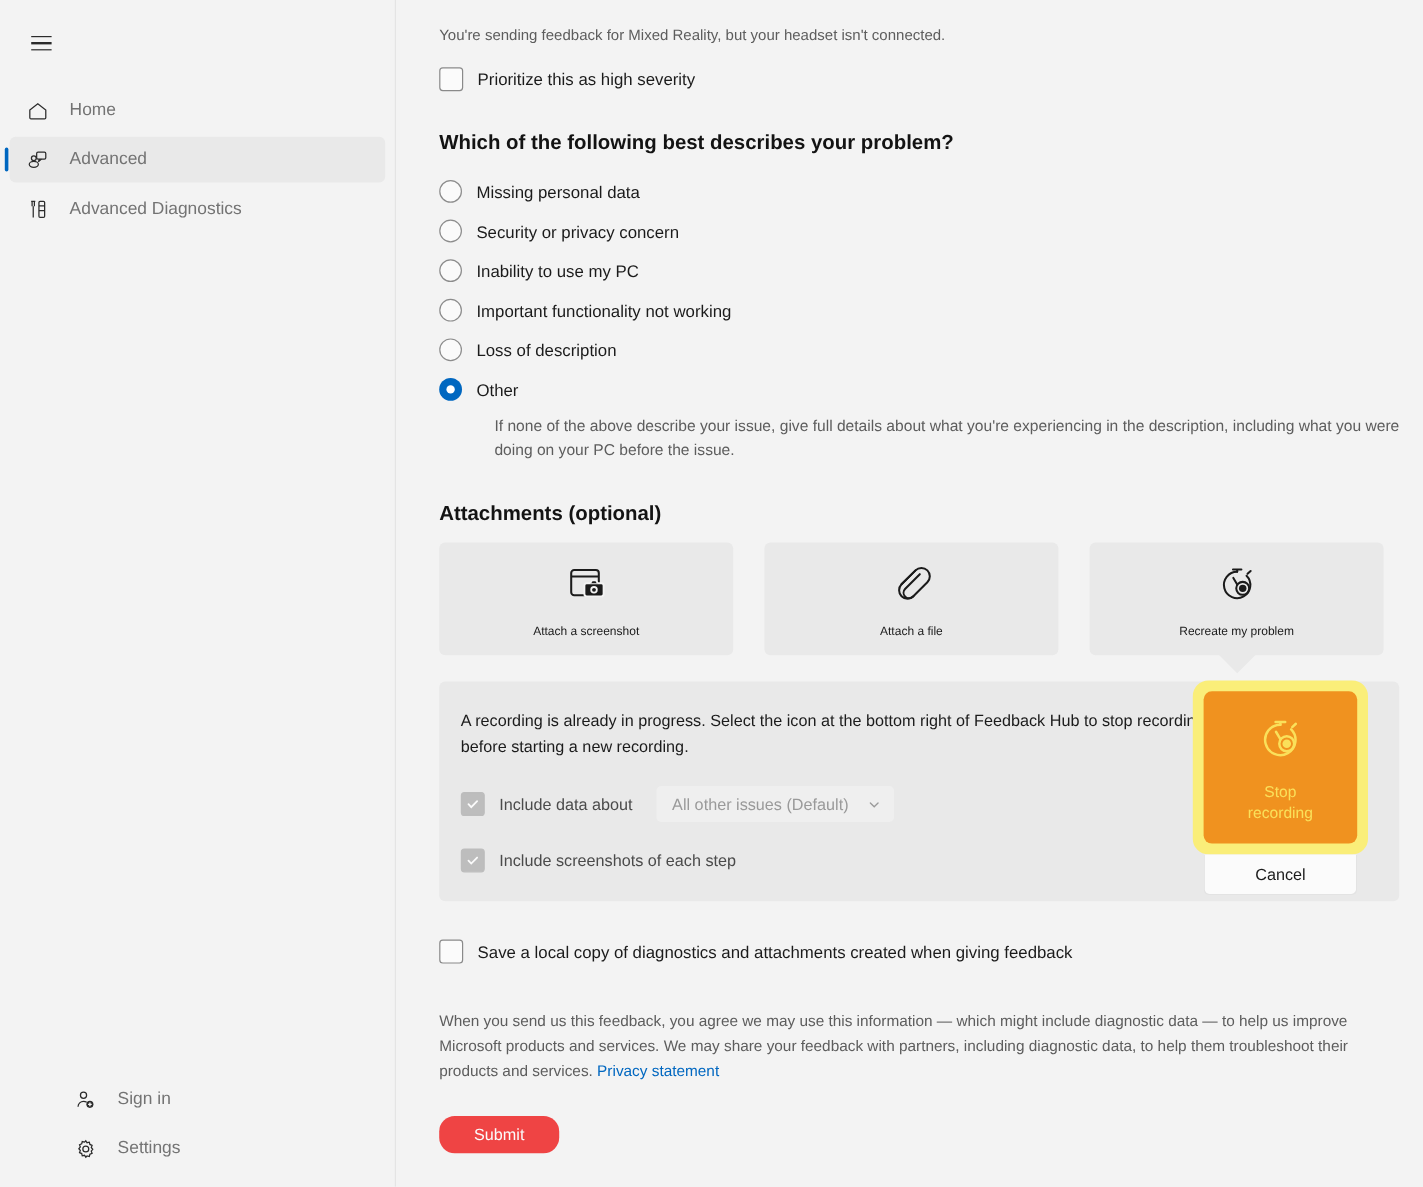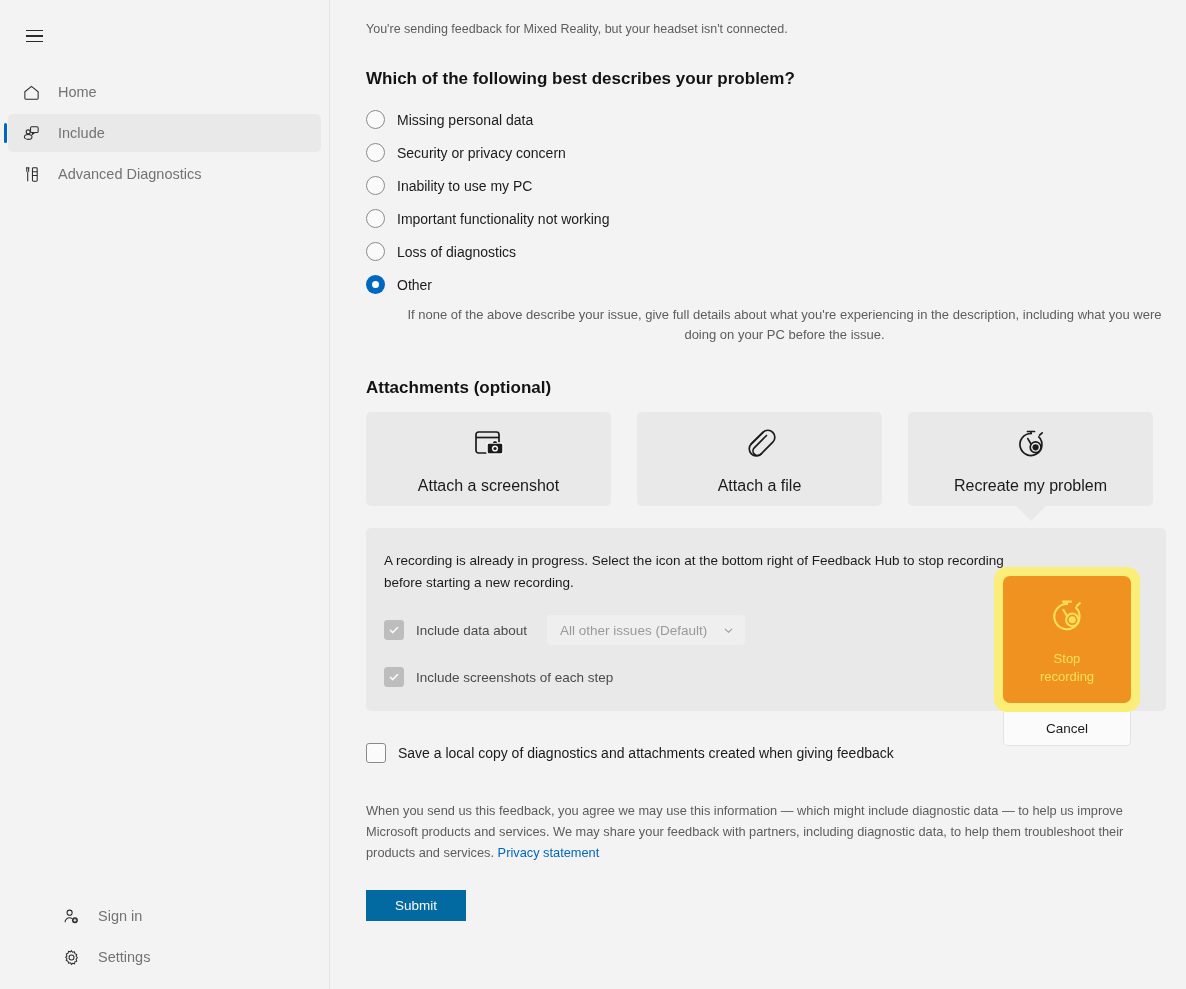--- a/index.html
+++ b/index.html
@@ -78,33 +78,33 @@
   }
   .radio.selected {
     background: #0067c0; border: none;
     display: flex; align-items: center; justify-content: center;
   }
   .radio.selected::after {
     content: ""; width: 7px; height: 7px; border-radius: 50%; background: #fff;
   }
   .radio-label { font-size: 14px; color: #1b1b1b; }
   .radio-help {
-    margin: 4px 0 0 31px; font-size: 13px; color: #5d5d5d;
-    line-height: 1.55; max-width: 775px; text-align: center;
+    margin: 4px 0 0 46px; font-size: 13px; color: #5d5d5d;
+    line-height: 1.55; max-width: 775px;
   }
 
   
   .attach-row { display: flex; gap: 26px; margin-top: 14px; }
   .attach-card {
     width: 245px; height: 94px; background: #e9e9e9;
     border-radius: 5px; cursor: pointer;
     display: flex; flex-direction: column; align-items: center; justify-content: center;
     gap: 9px; position: relative;
   }
-  .attach-label { font-size: 16px; color: #1b1b1b; }
+  .attach-label { font-size: 10px; color: #1b1b1b; }
 
   .callout-arrow {
     position: absolute; left: 50%; transform: translateX(-50%);
     bottom: -15px; width: 0; height: 0;
     border-left: 16px solid transparent; border-right: 16px solid transparent;
     border-top: 16px solid #e9e9e9;
   }
 
   
   .rec-panel {
@@ -147,21 +147,21 @@
 
   
   .save-row { margin-top: 32px; }
   .legal {
     margin-top: 38px; font-size: 12.8px; color: #5d5d5d;
     line-height: 1.62; max-width: 768px;
   }
   .legal a { color: #0067c0; text-decoration: none; }
   .submit-btn {
     margin-top: 26px; width: 100px; height: 31px;
-    background: #0369a1; color: #fbfbfb; border: none; border-radius: 0;
+    background: #ef4444; color: #fbfbfb; border: none; border-radius: 13px;
     font-size: 13.5px; font-family: "Liberation Sans", sans-serif; cursor: default;
   }
 </style>
 </head>
 <body>
 
 <div class="app">
 
   <div class="sidebar">
 
@@ -184,21 +184,21 @@
 
       <div class="nav-item selected">
         <span class="nav-icon">
           <svg width="19" height="19" viewBox="0 0 20 20" fill="none" stroke="#2b2b2b" stroke-width="1.1">
             <rect x="9" y="3" width="8" height="6" rx="1.2"></rect>
             <path d="M11.5 9 10.5 11.4 13.2 9"></path>
             <ellipse cx="6.5" cy="13.6" rx="4" ry="2.6"></ellipse>
             <path d="M6.5 6.2a2.1 2.1 0 1 0 0 4.2 2.1 2.1 0 0 0 0-4.2z"></path>
           </svg>
         </span>
-        <span class="nav-label">Include</span>
+        <span class="nav-label">Advanced</span>
       </div>
 
       <div class="nav-item">
         <span class="nav-icon">
           <svg width="19" height="19" viewBox="0 0 20 20" fill="none" stroke="#2b2b2b" stroke-width="1.1">
             <path d="M5 3v4.2M7 3v4.2M6 7.2V17"></path>
             <path d="M4.2 3h3.6"></path>
             <rect x="11" y="3" width="5" height="14" rx="1"></rect>
             <path d="M11 7h5M11 11h5"></path>
           </svg>
@@ -228,20 +228,24 @@
         </span>
         <span class="nav-label">Settings</span>
       </div>
     </div>
   </div>
 
   <div class="main">
 
     <div class="notice">You're sending feedback for Mixed Reality, but your headset isn't connected.</div>
 
+    <div class="cb-row">
+      <div class="checkbox"></div>
+      <div class="cb-label">Prioritize this as high severity</div>
+    </div>
 
     <h2 class="section">Which of the following best describes your problem?</h2>
 
     <div>
       <div class="radio-row">
         <div class="radio"></div>
         <div class="radio-label">Missing personal data</div>
       </div>
       <div class="radio-row">
         <div class="radio"></div>
@@ -250,21 +254,21 @@
       <div class="radio-row">
         <div class="radio"></div>
         <div class="radio-label">Inability to use my PC</div>
       </div>
       <div class="radio-row">
         <div class="radio"></div>
         <div class="radio-label">Important functionality not working</div>
       </div>
       <div class="radio-row">
         <div class="radio"></div>
-        <div class="radio-label">Loss of diagnostics</div>
+        <div class="radio-label">Loss of description</div>
       </div>
       <div class="radio-row">
         <div class="radio selected"></div>
         <div class="radio-label">Other</div>
       </div>
       <div class="radio-help">If none of the above describe your issue, give full details about what you're experiencing in the description, including what you were doing on your PC before the issue.</div>
     </div>
 
     <h2 class="section">Attachments (optional)</h2>
 

